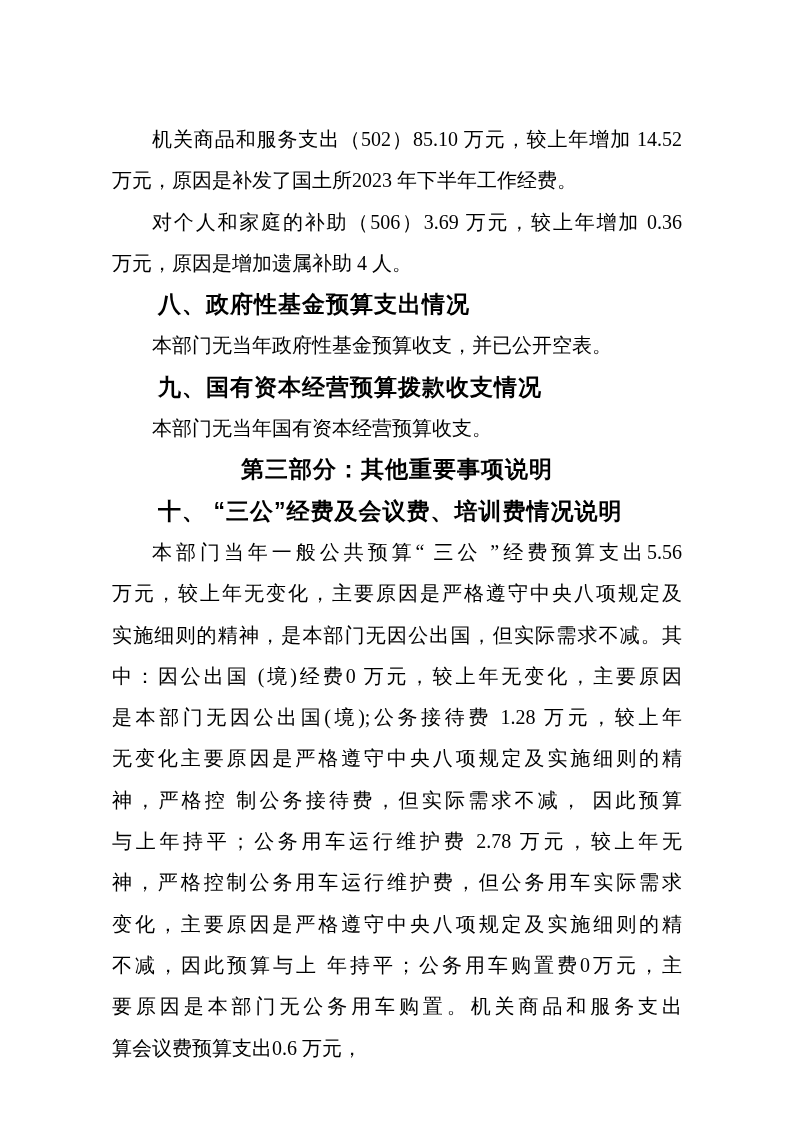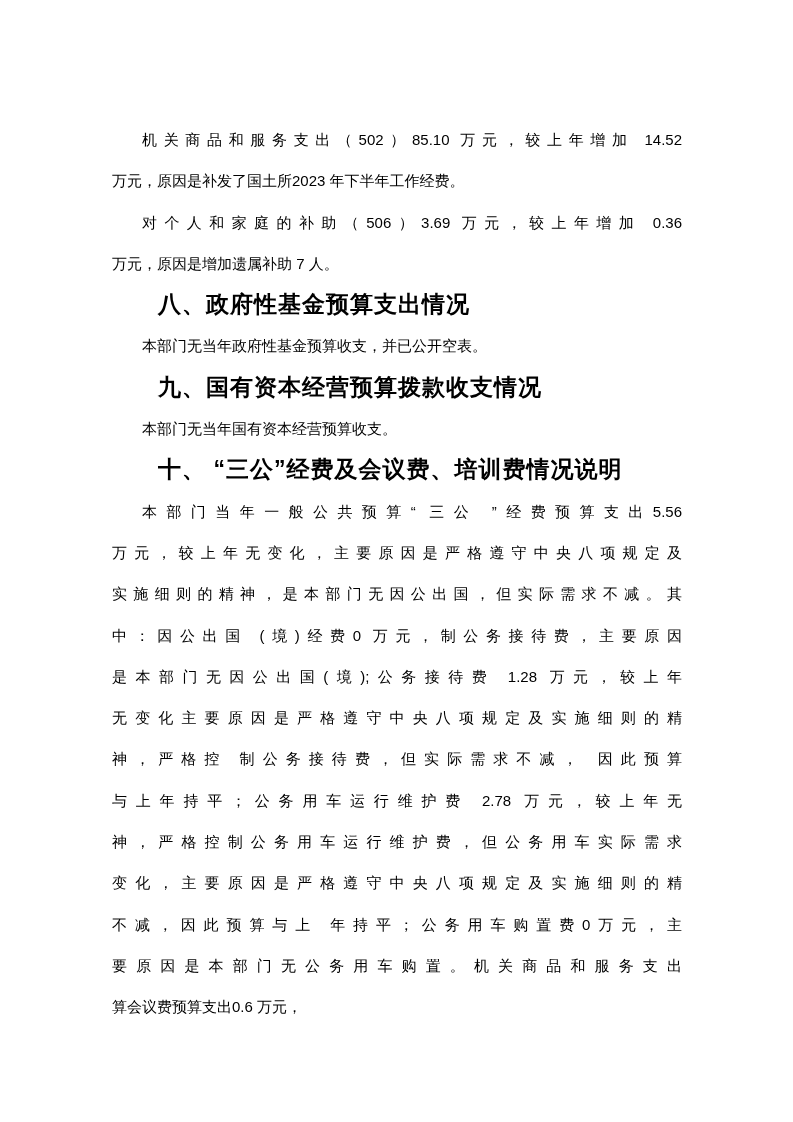--- a/index.html
+++ b/index.html
@@ -17,22 +17,22 @@
   }
   .text-block {
     position: absolute;
     left: 112px;
     top: 119px;
     width: 570px;
   }
   .line {
     height: 41.3px;
     line-height: 41.3px;
-    font-family: Liberation Sans, sans-serif;
-    font-size: 15px;
+    font-family: Liberation Serif, serif;
+    font-size: 20px;
     color: #000000;
     text-align: justify;
     text-align-last: left;
     white-space: pre-wrap;
     overflow: hidden;
   }
   .line.indent {
     text-indent: 2em;
   }
   .line.just {
@@ -53,30 +53,31 @@
   }
 </style>
 </head>
 <body>
 
 <div class="page">
   <div class="text-block">
       <div class="line indent just">机关商品和服务支出（502）85.10 万元，较上年增加 14.52</div>
       <div class="line">万元，原因是补发了国土所2023 年下半年工作经费。</div>
       <div class="line indent just">对个人和家庭的补助（506）3.69 万元，较上年增加 0.36</div>
-      <div class="line">万元，原因是增加遗属补助 7 人。</div>
+      <div class="line">万元，原因是增加遗属补助 4 人。</div>
       <div class="line indent heading">八、政府性基金预算支出情况</div>
       <div class="line indent">本部门无当年政府性基金预算收支，并已公开空表。</div>
       <div class="line indent heading">九、国有资本经营预算拨款收支情况</div>
       <div class="line indent">本部门无当年国有资本经营预算收支。</div>
+      <div class="line heading center">第三部分：其他重要事项说明</div>
       <div class="line indent heading">十、 “三公”经费及会议费、培训费情况说明</div>
       <div class="line indent just">本部门当年一般公共预算“ 三公 ”经费预算支出5.56</div>
       <div class="line just">万元，较上年无变化，主要原因是严格遵守中央八项规定及</div>
       <div class="line just">实施细则的精神，是本部门无因公出国，但实际需求不减。其</div>
-      <div class="line just">中：因公出国 (境)经费0 万元，制公务接待费，主要原因</div>
+      <div class="line just">中：因公出国 (境)经费0 万元，较上年无变化，主要原因</div>
       <div class="line just">是本部门无因公出国(境);公务接待费 1.28 万元，较上年</div>
       <div class="line just">无变化主要原因是严格遵守中央八项规定及实施细则的精</div>
       <div class="line just">神，严格控 制公务接待费，但实际需求不减， 因此预算</div>
       <div class="line just">与上年持平；公务用车运行维护费 2.78 万元，较上年无</div>
       <div class="line just">神，严格控制公务用车运行维护费，但公务用车实际需求</div>
       <div class="line just">变化，主要原因是严格遵守中央八项规定及实施细则的精</div>
       <div class="line just">不减，因此预算与上 年持平；公务用车购置费0万元，主</div>
       <div class="line just">要原因是本部门无公务用车购置。机关商品和服务支出</div>
       <div class="line">算会议费预算支出0.6 万元，</div>
     </div>

